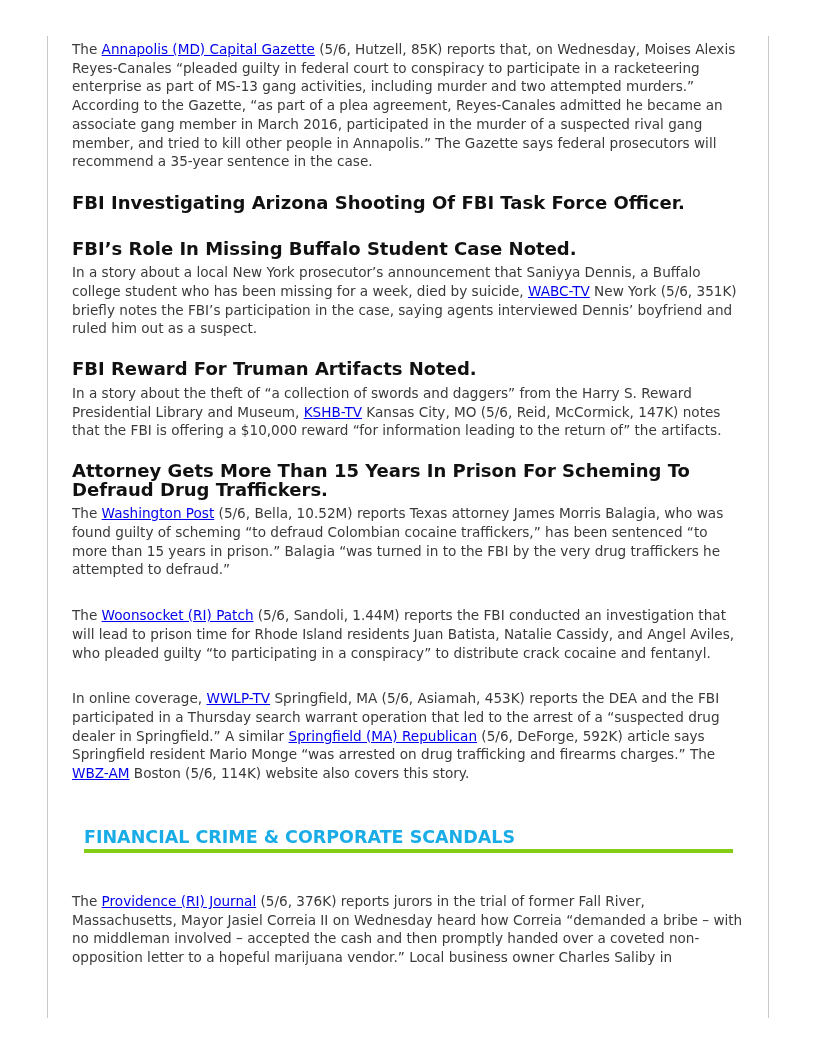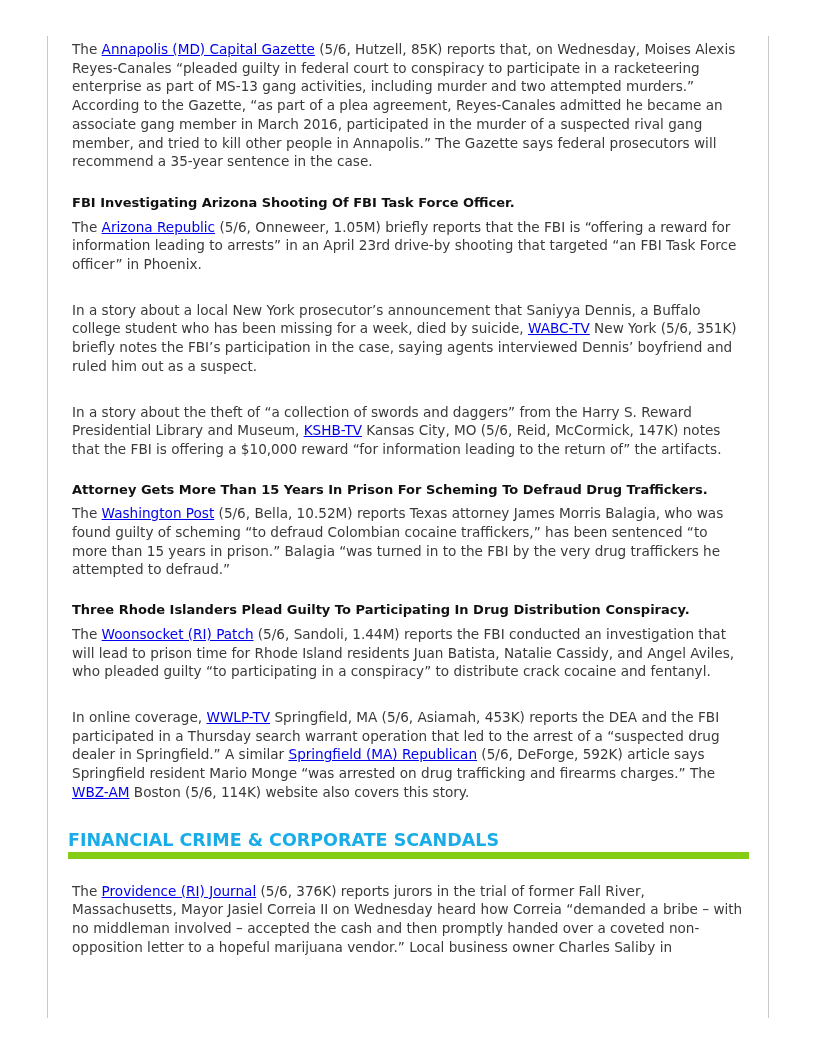--- a/index.html
+++ b/index.html
@@ -2,68 +2,68 @@
 <html><head>
 <meta charset="utf-8">
 <style>
   html, body { margin: 0; padding: 0; background: #ffffff; }
   body { width: 816px; height: 1056px; position: relative; overflow: hidden;
          font-family: "DejaVu Sans", sans-serif; }
   .frame { position: absolute; left: 47px; top: 36px; width: 720px; height: 982px;
            border-left: 1px solid #c8c8c8; border-right: 1px solid #c8c8c8; }
   .content { position: absolute; left: 68px; top: 36px; width: 681px; }
   p.body { margin: 0; font-size: 13.6px; line-height: 18.7px; color: #3a3a3a; }
-  h3.headline { margin: 0; font-size: 13px; line-height: 18.7px; font-weight: bold; color: #111111; }
+  h3.headline { margin: 0; font-size: 18px; line-height: 18.7px; font-weight: bold; color: #111111; }
   a.src { color: #0000ee; text-decoration: underline; }
   .story { margin: 4px; }
   .gap-after-body { height: 14px; }
   .gap-after-head { height: 5px; }
-  h2.section { margin: 0; font-size: 17.5px; line-height: 24px; font-weight: bold; color: #1aace6;
-               border-bottom: 7px solid #84cc16; padding-bottom: 0px; }
+  h2.section { margin: 16px; font-size: 17.5px; line-height: 24px; font-weight: bold; color: #1aace6;
+               border-bottom: 4px solid #84cc16; padding-bottom: 0px; }
 </style>
 </head>
 <body>
 
 <div class="frame"></div>
 
 <div class="content">
 
   <div class="story">
     <p class="body"><span>The </span><a class="src" href="#">Annapolis (MD) Capital Gazette</a><span> (5/6, Hutzell, 85K) reports that, on Wednesday, Moises Alexis Reyes-Canales “pleaded guilty in federal court to conspiracy to participate in a racketeering enterprise as part of MS-13 gang activities, including murder and two attempted murders.” According to the Gazette, “as part of a plea agreement, Reyes-Canales admitted he became an associate gang member in March 2016, participated in the murder of a suspected rival gang member, and tried to kill other people in Annapolis.” The Gazette says federal prosecutors will recommend a 35-year sentence in the case.</span></p>
   </div>
   <div class="gap-after-body" style="height:15px"></div>
 
   <div class="story">
     <h3 class="headline">FBI Investigating Arizona Shooting Of FBI Task Force Officer.</h3>
     <div class="gap-after-head"></div>
-    <p class="body"><span>The </span><a class="src" href="#">Arizona Republic</a><span> (5/6, Onneweer, 1.05M) briefly reports that the FBI is “offering a reward for information leading to arrests” in an April 23rd drive-by shooting that targeted “an FBI Task Force officer” in Phoenix.</span></p>
   </div>
   <div class="gap-after-body"></div>
 
   <div class="story">
+    <h3 class="headline">FBI’s Role In Missing Buffalo Student Case Noted.</h3>
     <div class="gap-after-head"></div>
     <p class="body"><span>In a story about a local New York prosecutor’s announcement that Saniyya Dennis, a Buffalo college student who has been missing for a week, died by suicide, </span><a class="src" href="#">WABC-TV</a><span> New York (5/6, 351K) briefly notes the FBI’s participation in the case, saying agents interviewed Dennis’ boyfriend and ruled him out as a suspect.</span></p>
   </div>
   <div class="gap-after-body"></div>
 
   <div class="story">
+    <h3 class="headline">FBI Reward For Truman Artifacts Noted.</h3>
     <div class="gap-after-head"></div>
     <p class="body"><span>In a story about the theft of “a collection of swords and daggers” from the Harry S. Reward Presidential Library and Museum, </span><a class="src" href="#">KSHB-TV</a><span> Kansas City, MO (5/6, Reid, McCormick, 147K) notes that the FBI is offering a $10,000 reward “for information leading to the return of” the artifacts.</span></p>
   </div>
   <div class="gap-after-body"></div>
 
   <div class="story">
     <h3 class="headline">Attorney Gets More Than 15 Years In Prison For Scheming To Defraud Drug Traffickers.</h3>
     <div class="gap-after-head"></div>
     <p class="body"><span>The </span><a class="src" href="#">Washington Post</a><span> (5/6, Bella, 10.52M) reports Texas attorney James Morris Balagia, who was found guilty of scheming “to defraud Colombian cocaine traffickers,” has been sentenced “to more than 15 years in prison.” Balagia “was turned in to the FBI by the very drug traffickers he attempted to defraud.”</span></p>
   </div>
   <div class="gap-after-body"></div>
 
   <div class="story">
-    <h3 class="headline">Three Rhode Islanders Plead Guilty To Participating In Drug Distribution Conspiracy.</h3>
     <div class="gap-after-head"></div>
     <p class="body"><span>The </span><a class="src" href="#">Woonsocket (RI) Patch</a><span> (5/6, Sandoli, 1.44M) reports the FBI conducted an investigation that will lead to prison time for Rhode Island residents Juan Batista, Natalie Cassidy, and Angel Aviles, who pleaded guilty “to participating in a conspiracy” to distribute crack cocaine and fentanyl.</span></p>
   </div>
   <div class="gap-after-body"></div>
 
   <div class="story">
     <div class="gap-after-head"></div>
     <p class="body"><span>In online coverage, </span><a class="src" href="#">WWLP-TV</a><span> Springfield, MA (5/6, Asiamah, 453K) reports the DEA and the FBI participated in a Thursday search warrant operation that led to the arrest of a “suspected drug dealer in Springfield.” A similar </span><a class="src" href="#">Springfield (MA) Republican</a><span> (5/6, DeForge, 592K) article says Springfield resident Mario Monge “was arrested on drug trafficking and firearms charges.” The </span><a class="src" href="#">WBZ-AM</a><span> Boston (5/6, 114K) website also covers this story.</span></p>
   </div>
   <div style="height:22px"></div>

